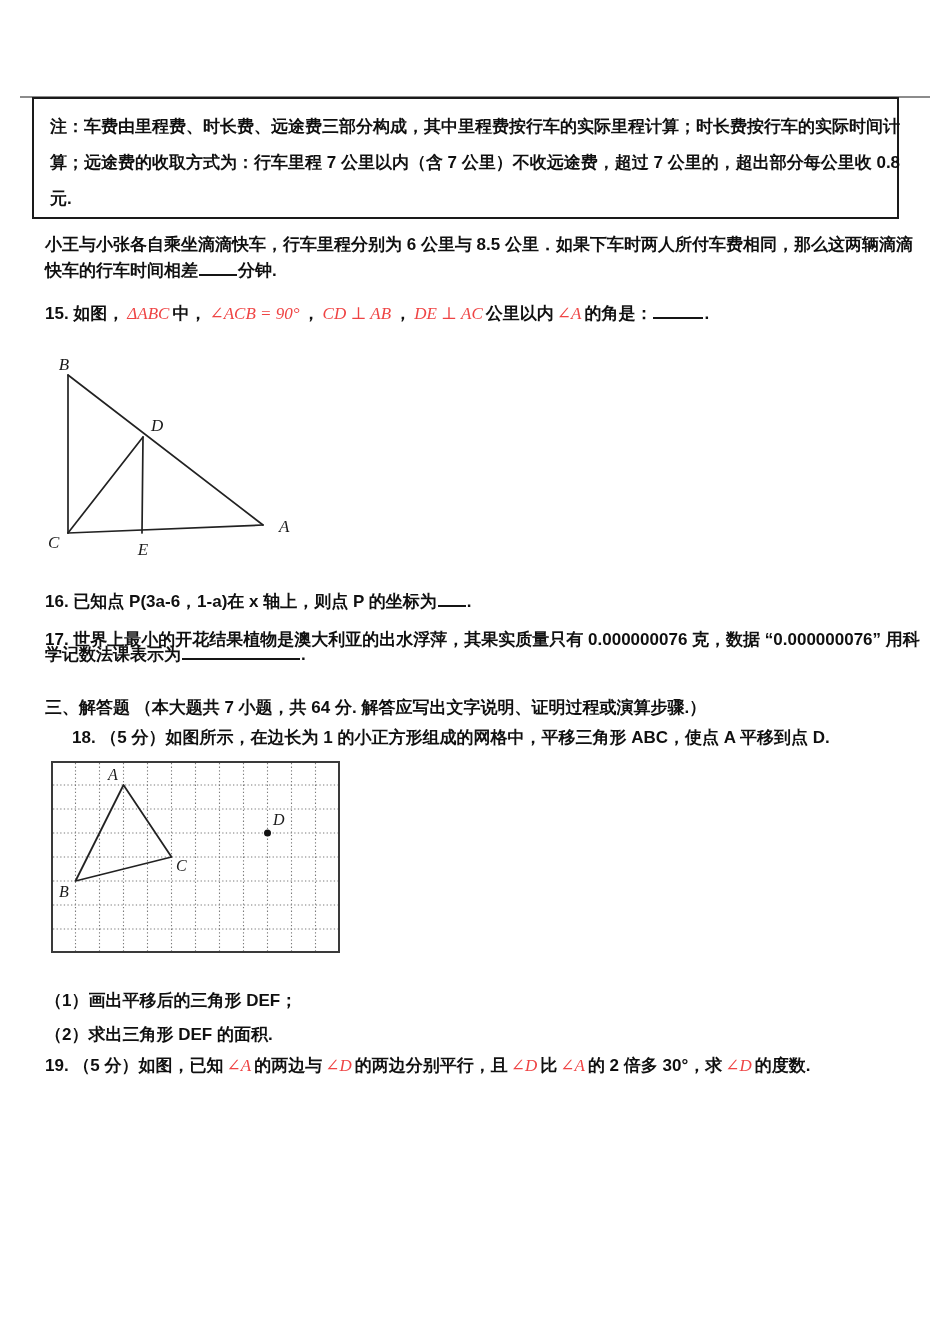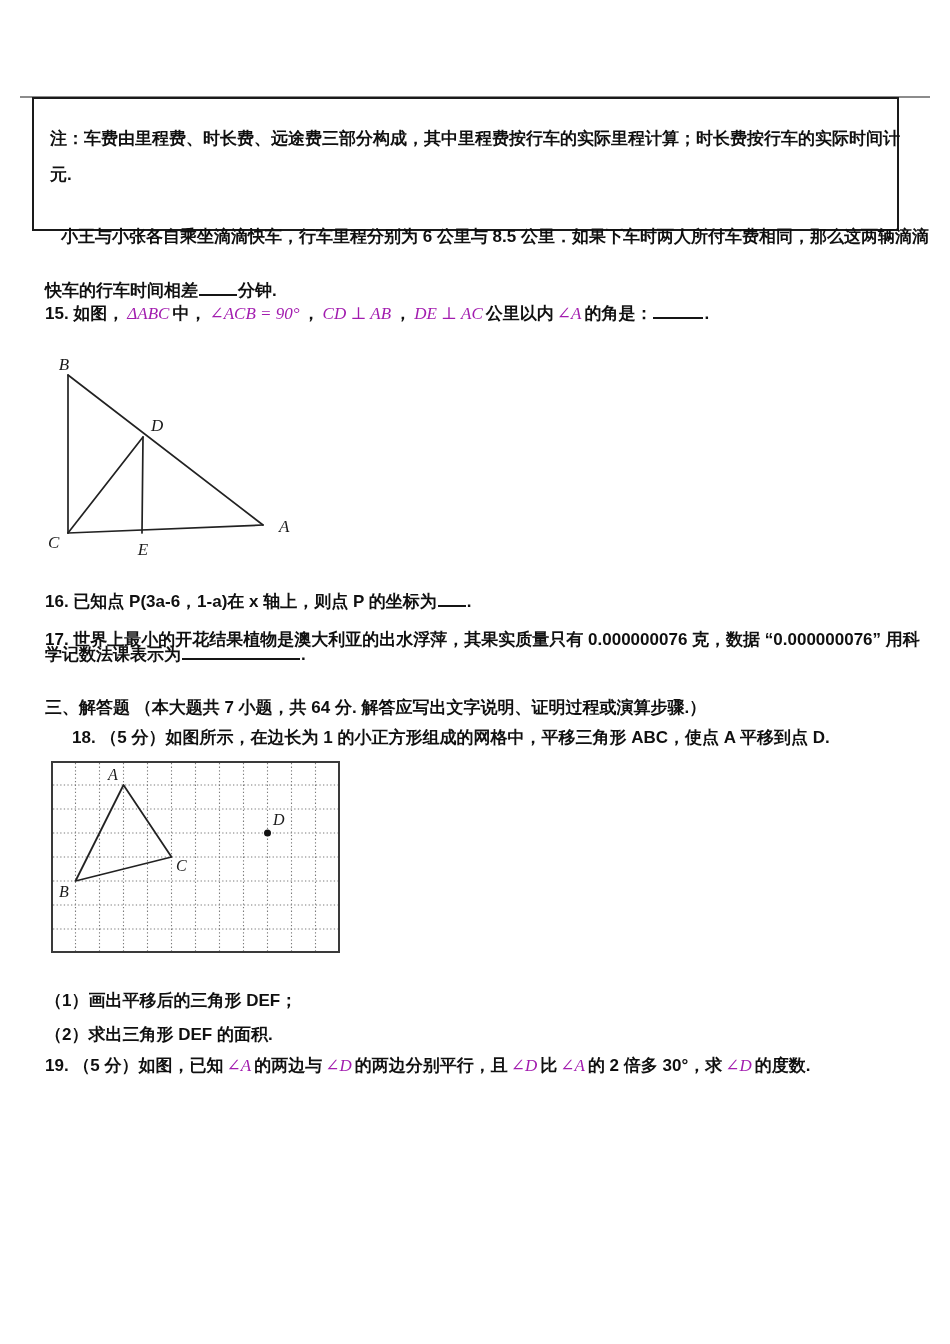--- a/index.html
+++ b/index.html
@@ -3,30 +3,30 @@
 <meta charset="utf-8">
 <style>
   html,body{margin:0;padding:0;}
   body{
     width:950px;height:1344px;position:relative;background:#ffffff;
     font-family:"Liberation Sans","DejaVu Sans",sans-serif;overflow:hidden;
   }
   .divider{position:absolute;left:20px;top:96px;width:910px;height:2px;background:#8c8c8c;}
   .note-box{
     position:absolute;left:32px;top:97px;width:831px;height:108px;
-    border:2px solid #1a1a1a;background:#ffffff;padding:22px 16px 0 16px;
+    border:2px solid #1a1a1a;background:#ffffff;padding:10px 16px 0 16px;
   }
   .bline{font-size:17px;font-weight:bold;color:#101010;line-height:36px;white-space:nowrap;}
   .line{
     position:absolute;left:45px;font-size:17px;font-weight:bold;color:#101010;
     white-space:nowrap;line-height:22px;
   }
   .math{
     font-family:"Liberation Serif","DejaVu Serif",serif;font-style:italic;
-    font-weight:normal;font-size:17px;color:#a21caf;padding:0 3px;
+    font-weight:normal;font-size:17px;color:#ef4444;padding:0 3px;
   }
   .blank{
     display:inline-block;border-bottom:2px solid #151515;height:13px;
     vertical-align:baseline;margin:0 1px;
   }
   .blank-w38{width:38px;}
   .blank-w50{width:50px;}
   .blank-w28{width:28px;}
   .blank-w118{width:118px;}
   .fig{position:absolute;}
@@ -39,25 +39,26 @@
     font-size:16px;fill:#1a1a1a;
   }
 </style>
 </head>
 <body>
 
 <div class="divider"></div>
 
 <div class="note-box">
   <div class="bline">注：车费由里程费、时长费、远途费三部分构成，其中里程费按行车的实际里程计算；时长费按行车的实际时间计</div>
+  <div class="bline">算；远途费的收取方式为：行车里程 7 公里以内（含 7 公里）不收远途费，超过 7 公里的，超出部分每公里收 0.8</div>
   <div class="bline">元.</div>
 </div>
 
-<div class="line" style="top:226px;margin-left:16px;">小王与小张各自乘坐滴滴快车，行车里程分别为 6 公里与 8.5 公里．如果下车时两人所付车费相同，那么这两辆滴滴</div>
-<div class="line" style="top:260px;margin-top:20px;">
+<div class="line" style="top:234px;">小王与小张各自乘坐滴滴快车，行车里程分别为 6 公里与 8.5 公里．如果下车时两人所付车费相同，那么这两辆滴滴</div>
+<div class="line" style="top:260px;">
   <span>快车的行车时间相差</span><span class="blank blank-w38"></span><span>分钟.</span>
 </div>
 
 <div class="line" style="top:303px;">
   <span>15. 如图，</span><span class="math">ΔABC</span><span>中，</span><span class="math">∠ACB = 90°</span><span>，</span><span class="math">CD ⊥ AB</span><span>，</span><span class="math">DE ⊥ AC</span><span>公里以内</span><span class="math">∠A</span><span>的角是：</span><span class="blank blank-w50"></span><span>.</span>
 </div>
 
 <svg class="fig" style="left:40px;top:352px;" width="270" height="215" viewBox="0 0 270 215">
   <g stroke="#222222" stroke-width="1.7" fill="none" stroke-linecap="round">
     <line x1="28" y1="23" x2="28" y2="181"></line>

